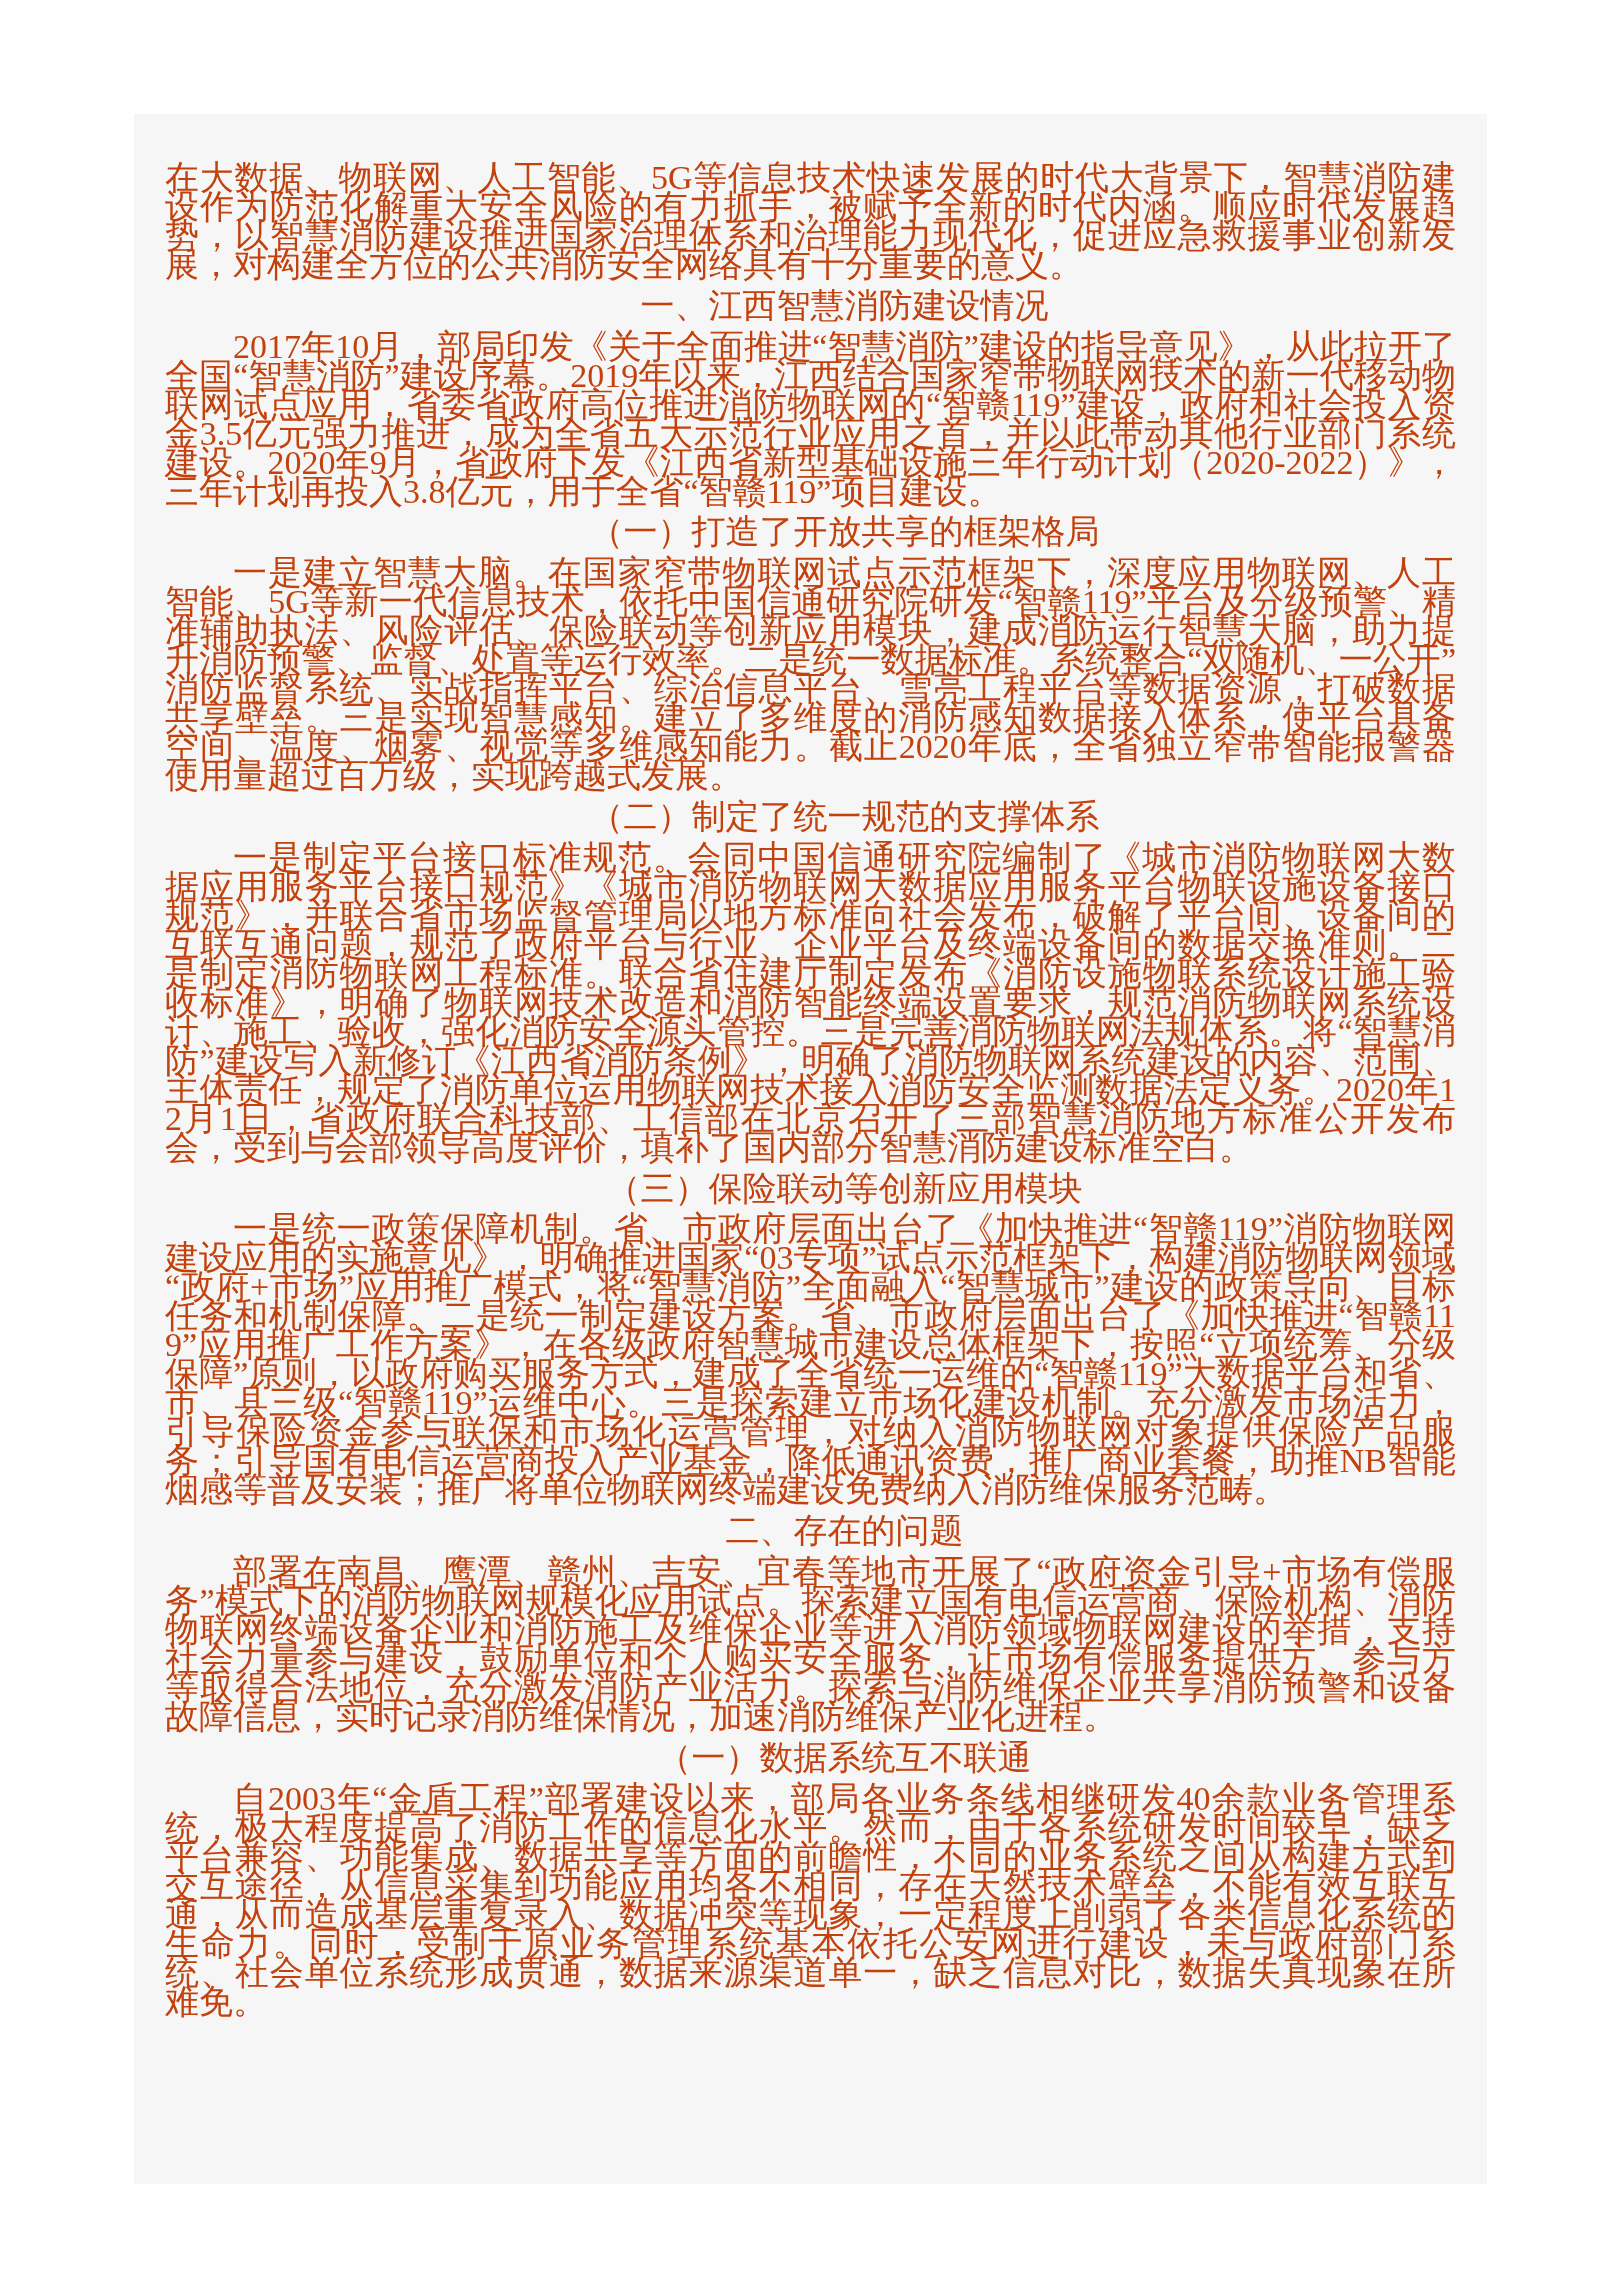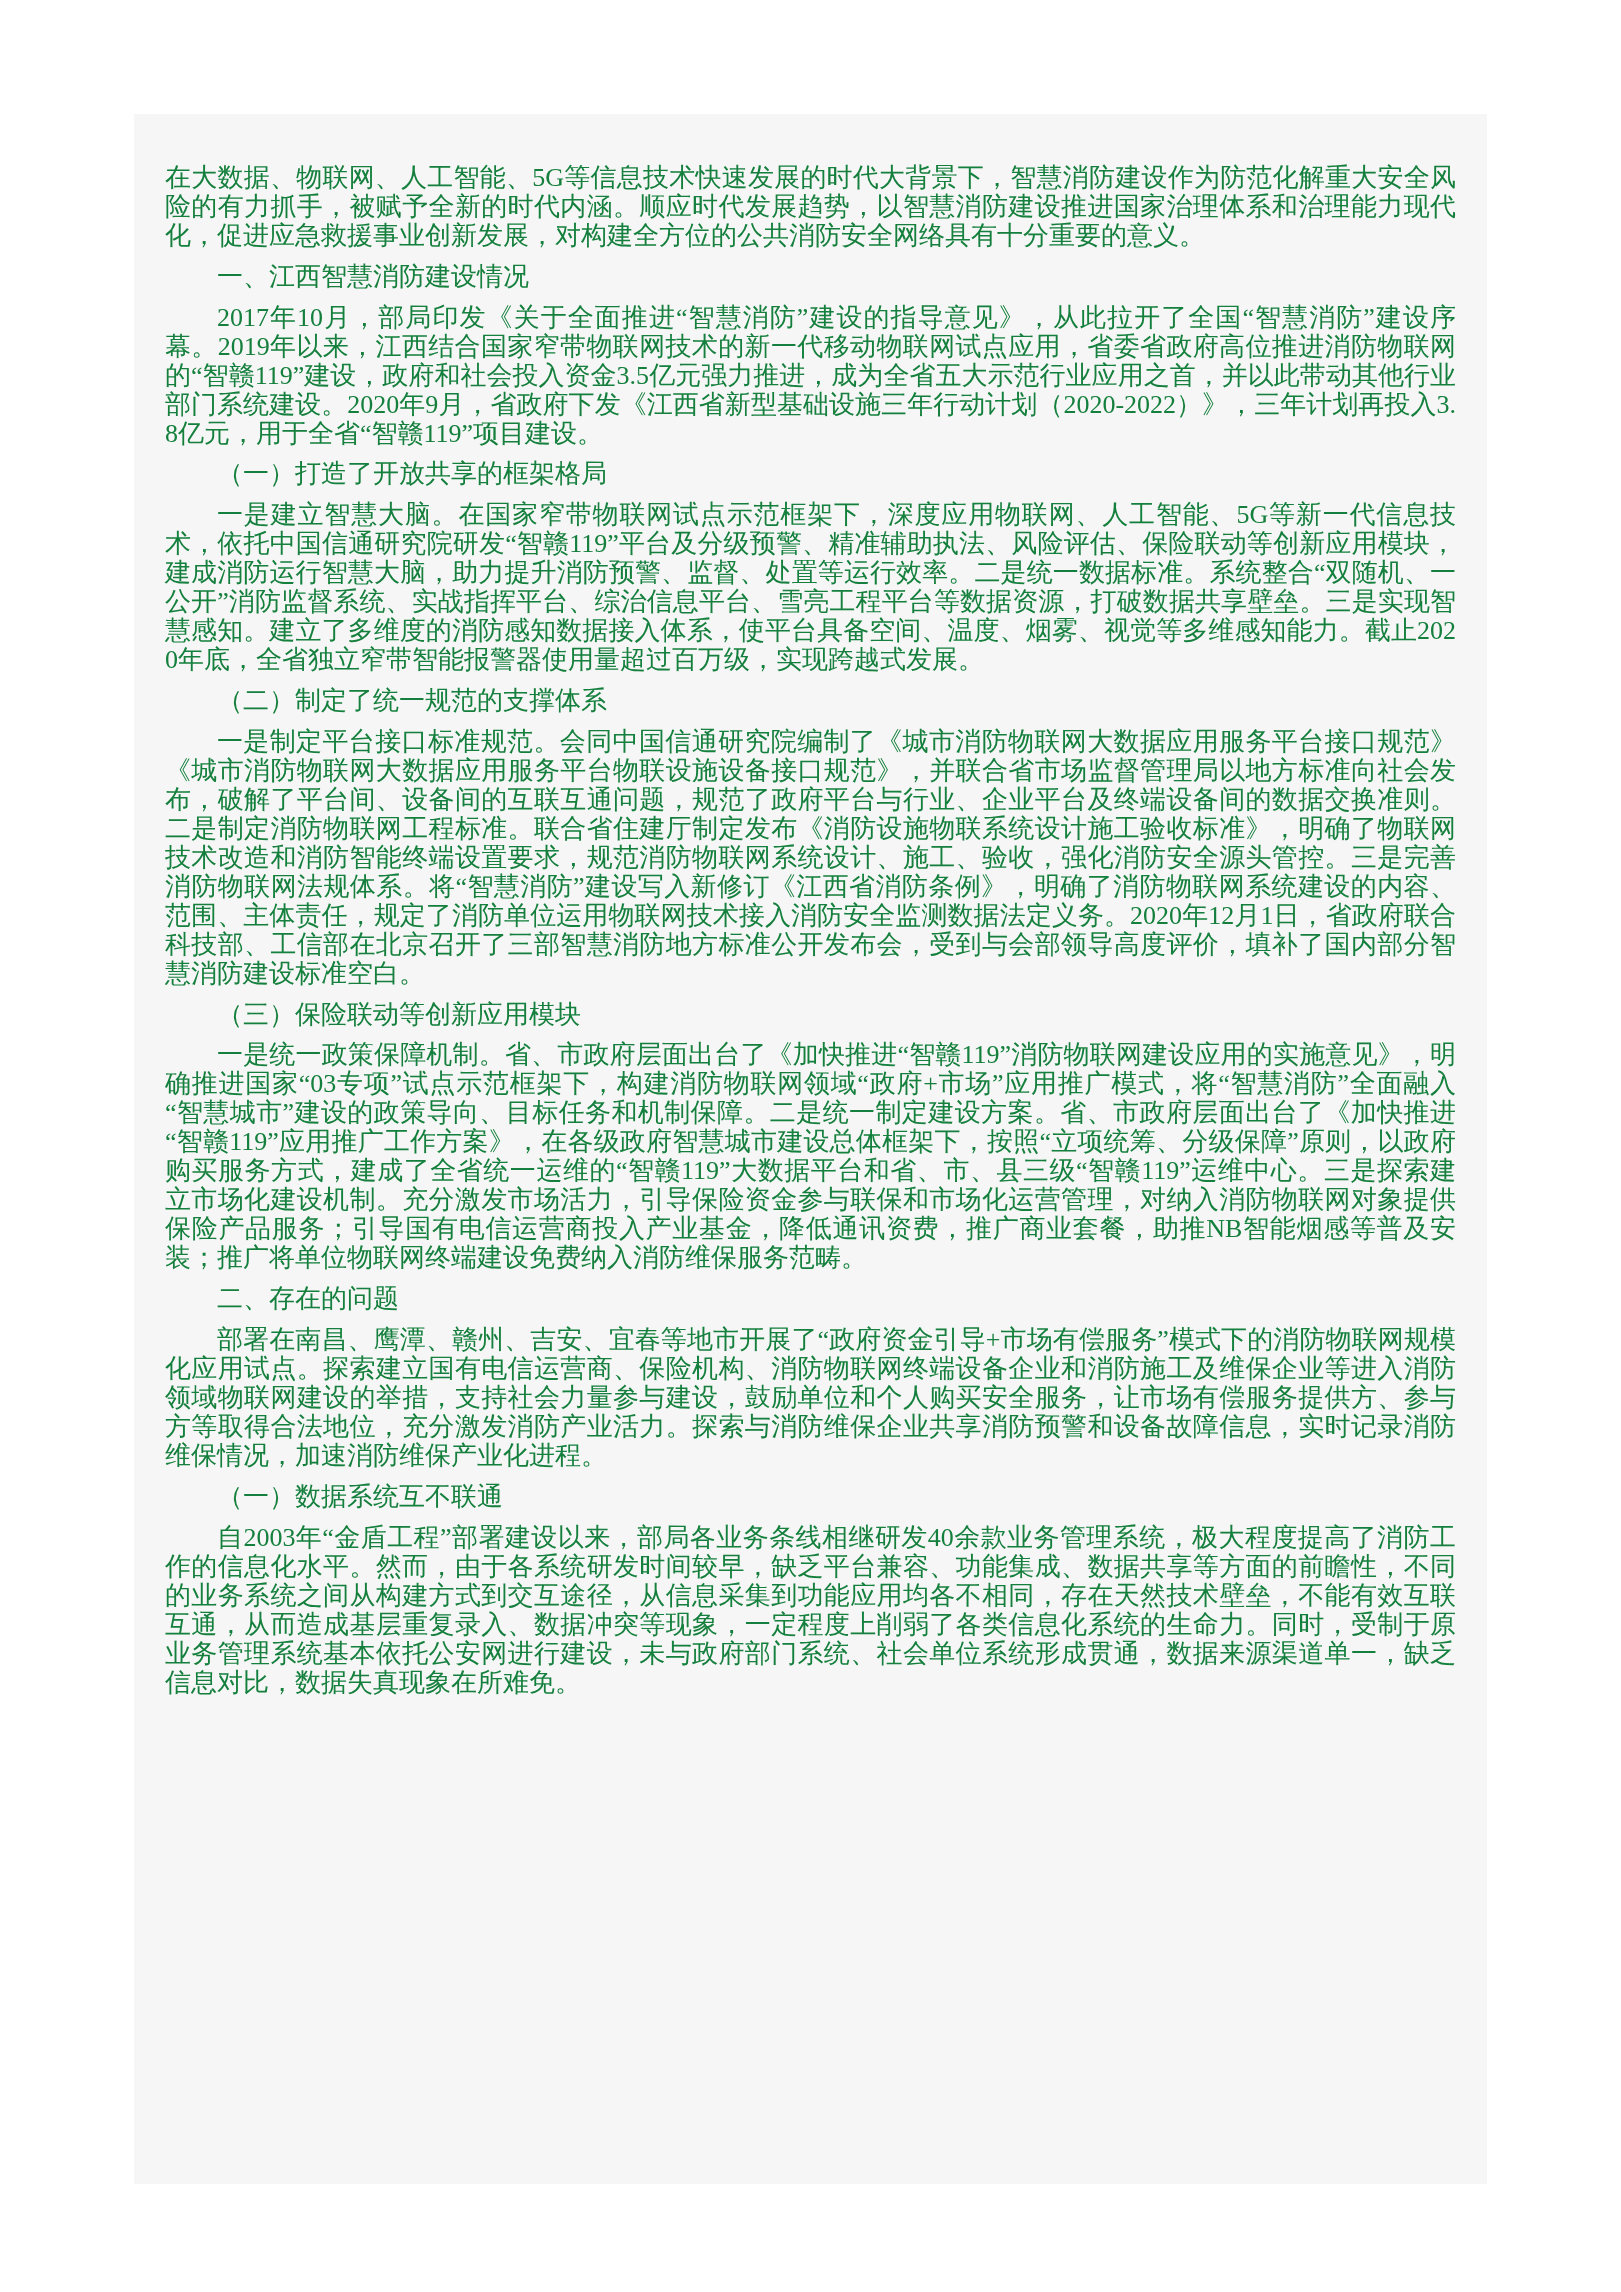--- a/index.html
+++ b/index.html
@@ -19,36 +19,36 @@
     min-height: 2070px;
     margin: 114px auto 0 auto;
     background: #f6f6f6;
     padding: 49px 31px 59px 31px;
   }
   .doc {
     width: 100%;
   }
   .doc p {
     margin: 11.8px 0 0 0;
-    font-size: 26px;
+    font-size: 34px;
     line-height: 29px;
-    color: #15803d;
+    color: #c2410c;
     text-align: justify;
     text-indent: 2em;
     word-break: break-all;
     font-family: Liberation Serif, serif;
   }
   .doc p:first-child {
     margin-top: 0;
   }
   .doc p.intro {
     text-indent: 0;
   }
   .doc p.heading {
-    text-align: left;
+    text-align: center;
   }
 </style>
 </head>
 <body>
 
 <div class="page">
   <div class="doc">
       <p class="para intro">在大数据、物联网、人工智能、5G等信息技术快速发展的时代大背景下，智慧消防建设作为防范化解重大安全风险的有力抓手，被赋予全新的时代内涵。顺应时代发展趋势，以智慧消防建设推进国家治理体系和治理能力现代化，促进应急救援事业创新发展，对构建全方位的公共消防安全网络具有十分重要的意义。</p>
       <p class="para heading">一、江西智慧消防建设情况</p>
       <p class="para body">2017年10月，部局印发《关于全面推进“智慧消防”建设的指导意见》，从此拉开了全国“智慧消防”建设序幕。2019年以来，江西结合国家窄带物联网技术的新一代移动物联网试点应用，省委省政府高位推进消防物联网的“智赣119”建设，政府和社会投入资金3.5亿元强力推进，成为全省五大示范行业应用之首，并以此带动其他行业部门系统建设。2020年9月，省政府下发《江西省新型基础设施三年行动计划（2020-2022）》，三年计划再投入3.8亿元，用于全省“智赣119”项目建设。</p>

